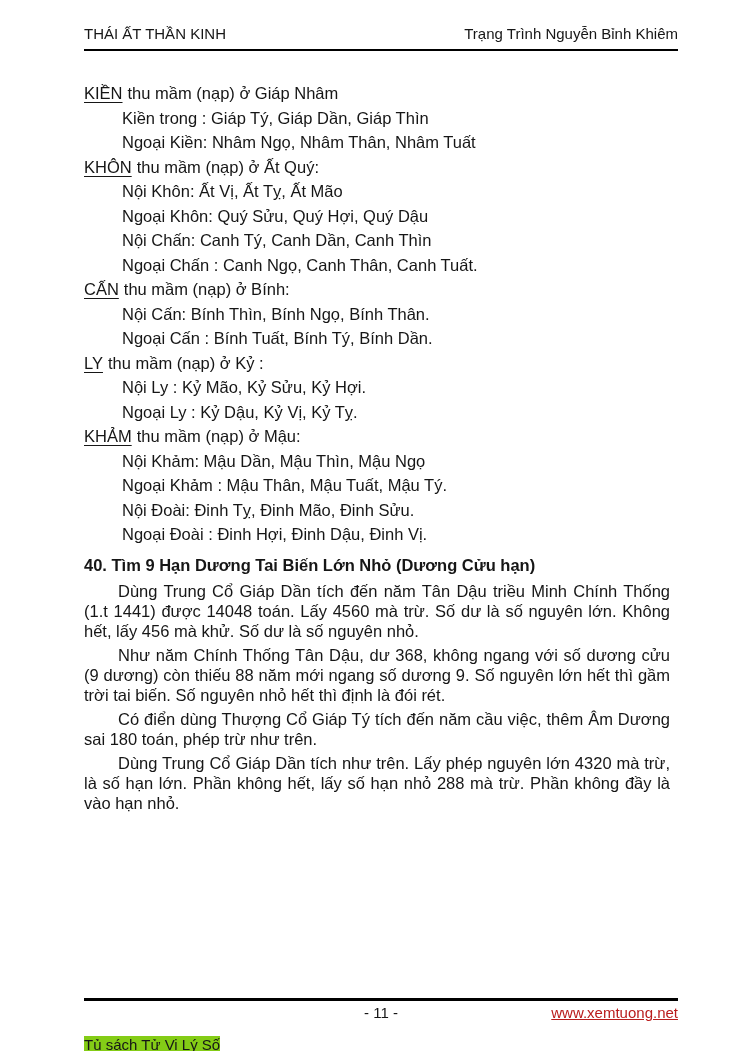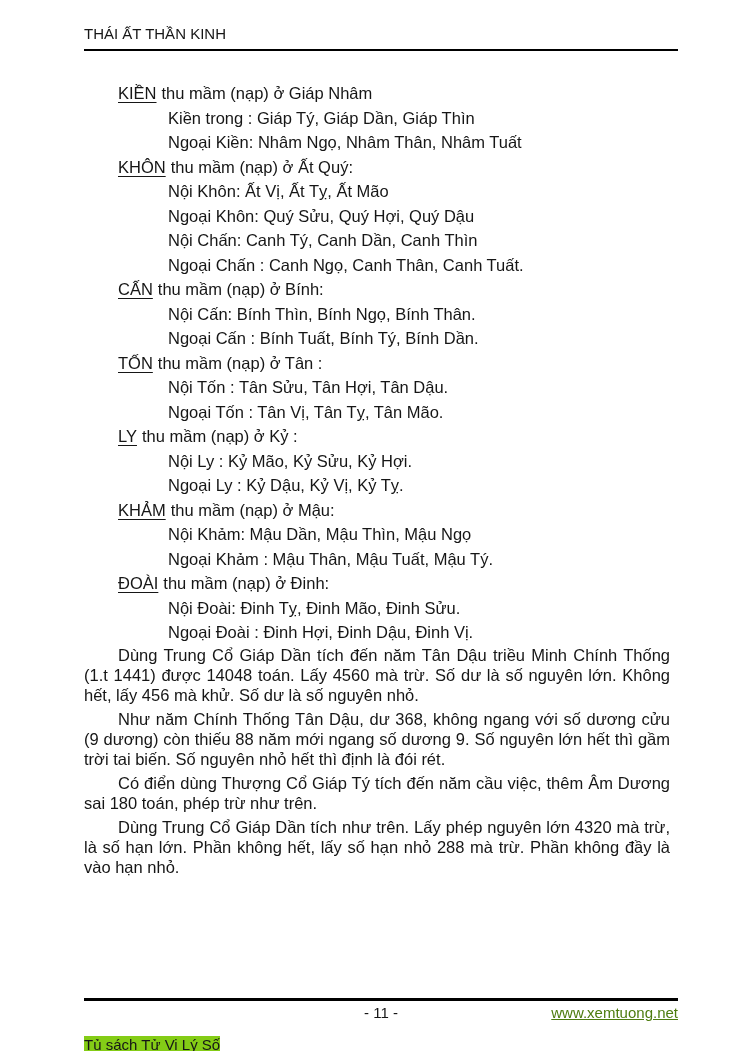--- a/index.html
+++ b/index.html
@@ -25,27 +25,27 @@
     border-bottom: 2.5px solid #000;
   }
   .body {
     position: absolute;
     left: 84px;
     right: 66px;
     top: 81px;
     font-size: 16.5px;
     line-height: 24.5px;
   }
-  .tg-head { margin-left: 34px; white-space: nowrap; }
+  .tg-head { white-space: nowrap; }
   .tg-head .kw {
     text-decoration: underline;
     text-underline-offset: 3px;
     margin-right: 5px;
   }
-  .tg-line { margin-left: 84px; white-space: nowrap; }
+  .tg-line { margin-left: 38px; white-space: nowrap; }
   .sec-heading {
     font-weight: bold;
     font-size: 16.5px;
     line-height: 24.5px;
     margin: 6px 0 4px 0;
   }
   .para {
     margin: 0 8px 4px 0;
     text-align: justify;
     text-indent: 34px;
@@ -59,35 +59,36 @@
     border-top: 3px solid #000;
     padding-top: 3px;
     display: flex;
     justify-content: space-between;
     align-items: flex-start;
     font-size: 15px;
   }
   .footer .center { position: absolute; left: 0; right: 0; text-align: center; }
   .footer .link {
     text-decoration: underline;
-    color: #4d7c0f;
+    color: #b91c1c;
     cursor: pointer;
     position: relative;
     z-index: 1;
     background: #fff;
   }
   .footer .left { position: relative; z-index: 1; background: #84cc16; margin-top: 32px; }
 </style>
 </head>
 <body>
 
 <div class="page">
 
   <div class="header">
     <span>THÁI ẤT THẦN KINH</span>
+    <span>Trạng Trình Nguyễn Bỉnh Khiêm</span>
   </div>
 
   <div class="body">
 
     <div>
       <div class="tg-head"><span class="kw">KIỀN</span><span>thu mầm (nạp) ở Giáp Nhâm</span></div>
       <div class="tg-line">Kiền trong : Giáp Tý, Giáp Dần, Giáp Thìn</div>
       <div class="tg-line">Ngoại Kiền: Nhâm Ngọ, Nhâm Thân, Nhâm Tuất</div>
     </div>
 
@@ -101,44 +102,39 @@
       <div class="tg-line">Nội Chấn: Canh Tý, Canh Dần, Canh Thìn</div>
       <div class="tg-line">Ngoại Chấn : Canh Ngọ, Canh Thân, Canh Tuất.</div>
     </div>
 
     <div>
       <div class="tg-head"><span class="kw">CẤN</span><span>thu mầm (nạp) ở Bính:</span></div>
       <div class="tg-line">Nội Cấn: Bính Thìn, Bính Ngọ, Bính Thân.</div>
       <div class="tg-line">Ngoại Cấn : Bính Tuất, Bính Tý, Bính Dần.</div>
     </div>
 
-    <div>
-      <div class="tg-head"><span class="kw">TỐN</span><span>thu mầm (nạp) ở Tân :</span></div>
-      <div class="tg-line">Nội Tốn : Tân Sửu, Tân Hợi, Tân Dậu.</div>
-      <div class="tg-line">Ngoại Tốn : Tân Vị, Tân Tỵ, Tân Mão.</div>
-    </div>
 
     <div>
       <div class="tg-head"><span class="kw">LY</span><span>thu mầm (nạp) ở Kỷ :</span></div>
       <div class="tg-line">Nội Ly : Kỷ Mão, Kỷ Sửu, Kỷ Hợi.</div>
       <div class="tg-line">Ngoại Ly : Kỷ Dậu, Kỷ Vị, Kỷ Tỵ.</div>
     </div>
 
     <div>
       <div class="tg-head"><span class="kw">KHẢM</span><span>thu mầm (nạp) ở Mậu:</span></div>
       <div class="tg-line">Nội Khảm: Mậu Dần, Mậu Thìn, Mậu Ngọ</div>
       <div class="tg-line">Ngoại Khảm : Mậu Thân, Mậu Tuất, Mậu Tý.</div>
     </div>
 
     <div>
-      <div class="tg-head"><span class="kw">ĐOÀI</span><span>thu mầm (nạp) ở Đinh:</span></div>
       <div class="tg-line">Nội Đoài: Đinh Tỵ, Đinh Mão, Đinh Sửu.</div>
       <div class="tg-line">Ngoại Đoài : Đinh Hợi, Đinh Dậu, Đinh Vị.</div>
     </div>
 
+    <div class="sec-heading">40. Tìm 9 Hạn Dương Tai Biến Lớn Nhỏ (Dương Cửu hạn)</div>
     <p class="para">Dùng Trung Cổ Giáp Dần tích đến năm Tân Dậu triều Minh Chính Thống (1.t 1441) được 14048 toán. Lấy 4560 mà trừ. Số dư là số nguyên lớn. Không hết, lấy 456 mà khử. Số dư là số nguyên nhỏ.</p>
     <p class="para">Như năm Chính Thống Tân Dậu, dư 368, không ngang với số dương cửu (9 dương) còn thiếu 88 năm mới ngang số dương 9. Số nguyên lớn hết thì gầm trời tai biến. Số nguyên nhỏ hết thì định là đói rét.</p>
     <p class="para">Có điển dùng Thượng Cổ Giáp Tý tích đến năm cầu việc, thêm Âm Dương sai 180 toán, phép trừ như trên.</p>
 
     <p class="para">Dùng Trung Cổ Giáp Dần tích như trên. Lấy phép nguyên lớn 4320 mà trừ, là số hạn lớn. Phần không hết, lấy số hạn nhỏ 288 mà trừ. Phần không đầy là vào hạn nhỏ.</p>
 
   </div>
 
   <div class="footer">
     <span class="left">Tủ sách Tử Vi Lý Số</span>

